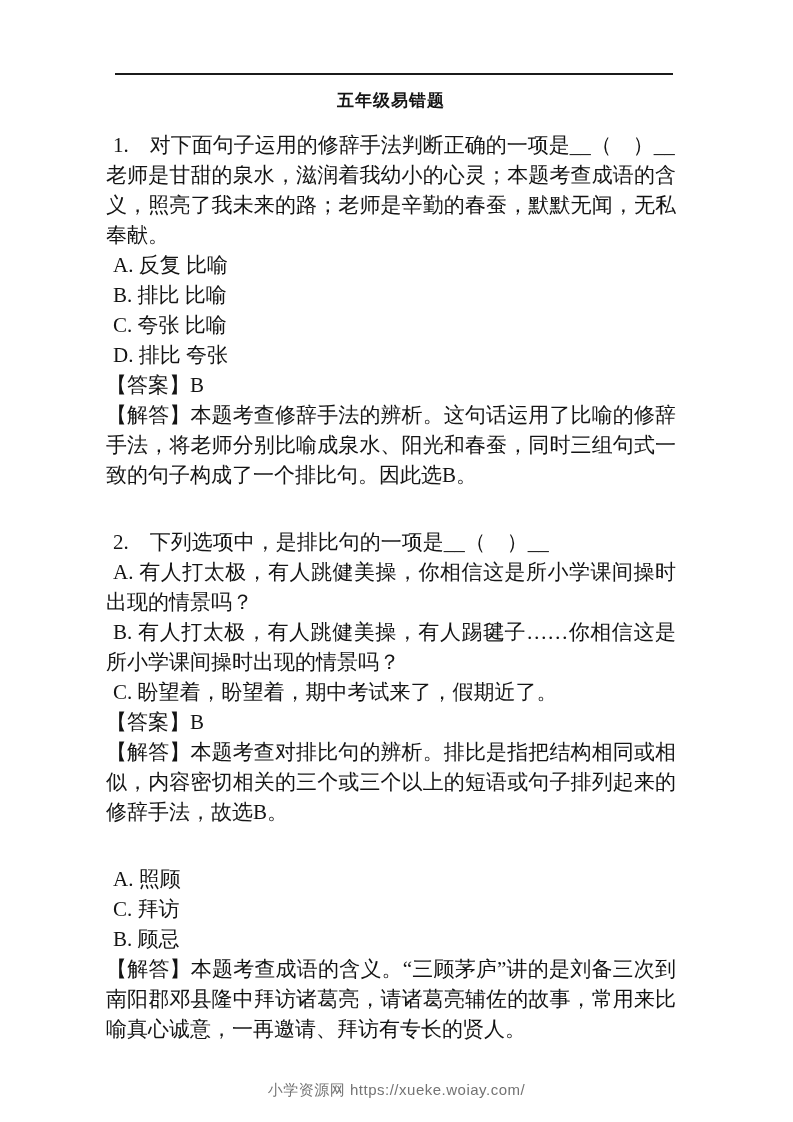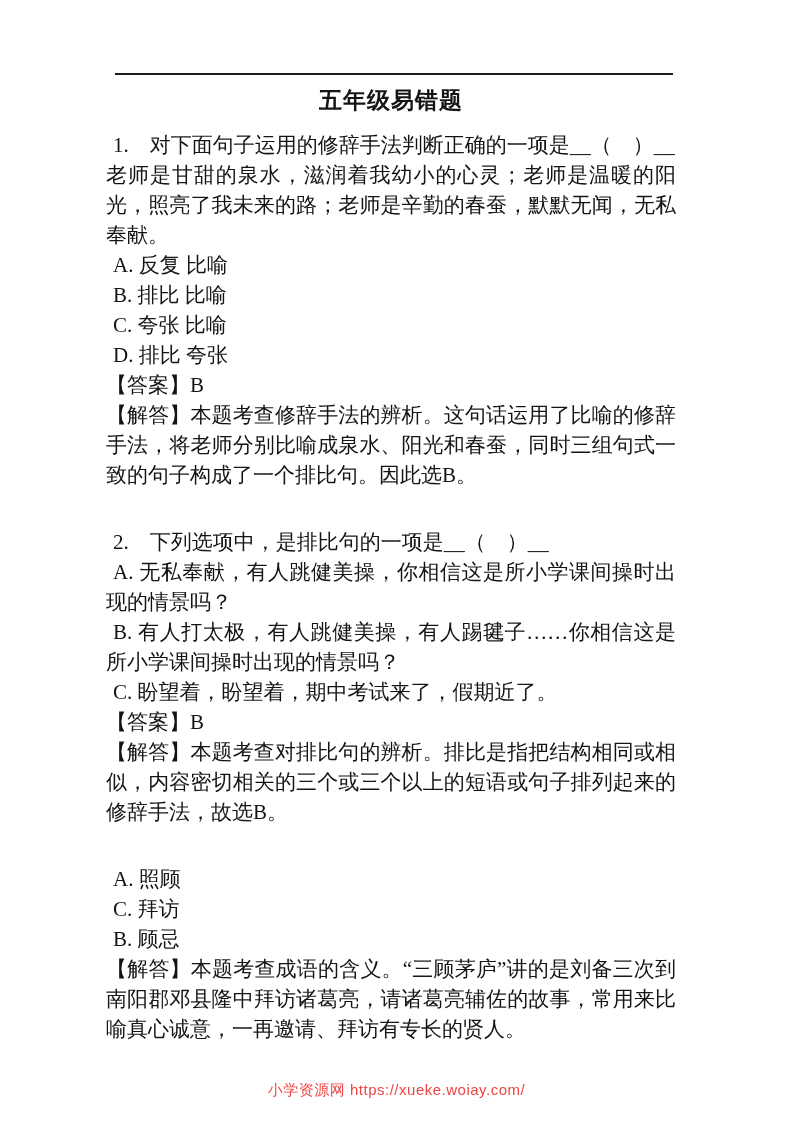--- a/index.html
+++ b/index.html
@@ -31,21 +31,21 @@
     border-top: 2px solid #1b1b1b;
     margin: 0;
   }
   .content {
     position: absolute;
     top: 86px;
     left: 106px;
     width: 570px;
   }
   .doc-title {
-    font-size: 23px;
+    font-size: 17px;
     font-weight: bold;
     text-align: center;
     margin: 0 0 14px 0;
     letter-spacing: 1px;
     line-height: 30px;
   }
   .question {
     margin: 0 0 37px 0;
   }
   .question:last-of-type { margin-bottom: 0; }
@@ -58,49 +58,49 @@
   }
   p.first-indent { text-indent: 7px; }
   .footer {
     position: absolute;
     left: 0;
     bottom: 22px;
     width: 100%;
     text-align: center;
     font-family: "Liberation Sans", "DejaVu Sans", sans-serif;
     font-size: 15px;
-    color: #ef4444;
+    color: #737373;
     letter-spacing: 0.5px;
   }
 </style>
 </head>
 <body>
 
 <div class="page">
 
   <hr class="top-rule">
 
   <div class="content">
 
     <h1 class="doc-title">五年级易错题</h1>
 
     <section class="question">
       <p class="line first-indent"><span>1.</span>　<span>对下面句子运用的修辞手法判断正确的一项是__（　）__</span></p>
-      <p class="line">老师是甘甜的泉水，滋润着我幼小的心灵；老师是温暖的阳光，照亮了我未来的路；老师是辛勤的春蚕，默默无闻，无私奉献。</p>
+      <p class="line">老师是甘甜的泉水，滋润着我幼小的心灵；本题考查成语的含义，照亮了我未来的路；老师是辛勤的春蚕，默默无闻，无私奉献。</p>
       <p class="line first-indent">A. 反复 比喻</p>
       <p class="line first-indent">B. 排比 比喻</p>
       <p class="line first-indent">C. 夸张 比喻</p>
       <p class="line first-indent">D. 排比 夸张</p>
       <p class="line"><span>【答案】</span><span>B</span></p>
       <p class="line"><span>【解答】</span><span>本题考查修辞手法的辨析。这句话运用了比喻的修辞手法，将老师分别比喻成泉水、阳光和春蚕，同时三组句式一致的句子构成了一个排比句。因此选B。</span></p>
     </section>
 
     <section class="question">
       <p class="line first-indent"><span>2.</span>　<span>下列选项中，是排比句的一项是__（　）__</span></p>
-      <p class="line first-indent">A. 无私奉献，有人跳健美操，你相信这是所小学课间操时出现的情景吗？</p>
+      <p class="line first-indent">A. 有人打太极，有人跳健美操，你相信这是所小学课间操时出现的情景吗？</p>
       <p class="line first-indent">B. 有人打太极，有人跳健美操，有人踢毽子……你相信这是所小学课间操时出现的情景吗？</p>
       <p class="line first-indent">C. 盼望着，盼望着，期中考试来了，假期近了。</p>
       <p class="line"><span>【答案】</span><span>B</span></p>
       <p class="line"><span>【解答】</span><span>本题考查对排比句的辨析。排比是指把结构相同或相似，内容密切相关的三个或三个以上的短语或句子排列起来的修辞手法，故选B。</span></p>
     </section>
 
     <section class="question">
       <p class="line first-indent">A. 照顾</p>
       <p class="line first-indent">C. 拜访</p>
       <p class="line first-indent">B. 顾忌</p>

